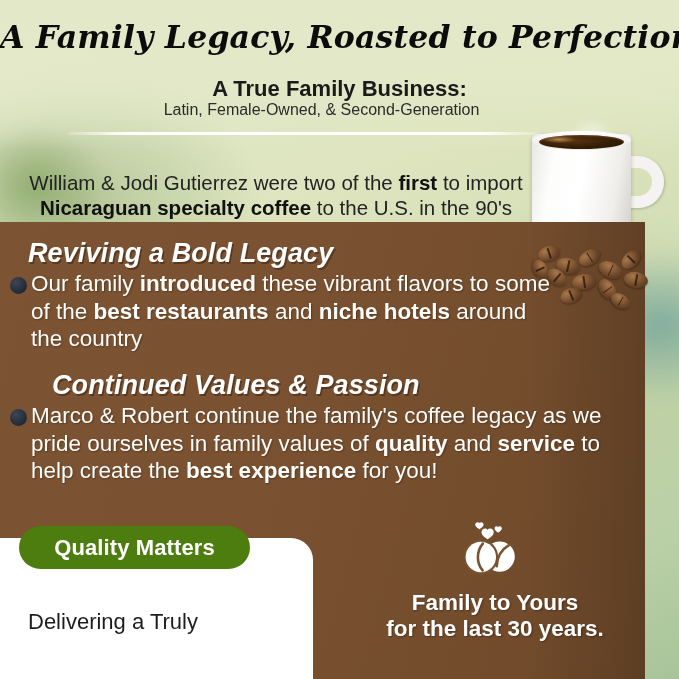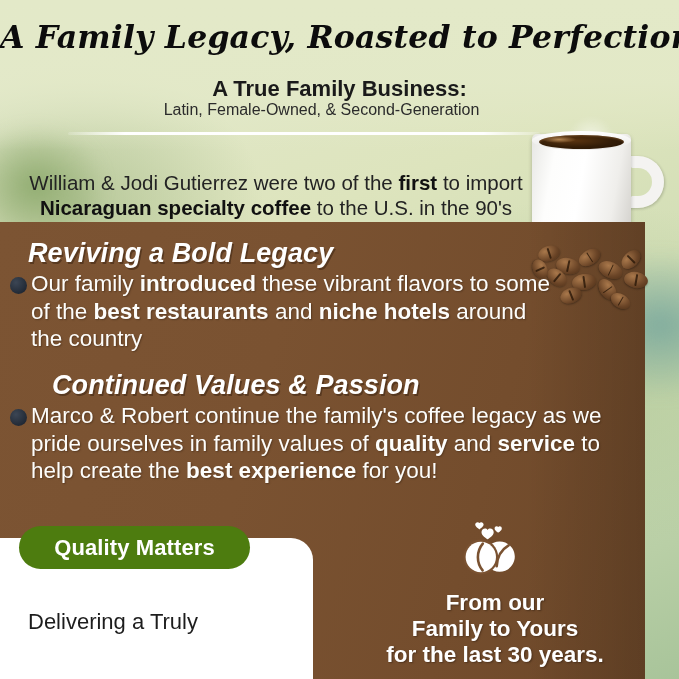--- a/index.html
+++ b/index.html
@@ -240,16 +240,15 @@
 
     <path d="M44.6 21.4c8.4 0 15.2 6.8 15.2 15.2S53 51.8 44.6 51.8 29.4 45 29.4 36.6s6.8-15.2 15.2-15.2z" fill="#ffffff"></path>
     <path d="M53.6 25.3c-6.6 3.9-11.5 11.4-11.9 20.9" fill="none" stroke="#7a5231" stroke-width="2.6" stroke-linecap="round"></path>
 
     <path d="M25.8 19.6c9.6 0 17.4 7.8 17.4 17.4S35.4 54.4 25.8 54.4 8.4 46.6 8.4 37 16.2 19.6 25.8 19.6z" fill="#7a5231"></path>
     <path d="M25.8 21.8c8.4 0 15.2 6.8 15.2 15.2s-6.8 15.2-15.2 15.2S10.6 45.4 10.6 37s6.8-15.2 15.2-15.2z" fill="#ffffff"></path>
     <path d="M27.8 23.6c-3.4 4-4.9 8.8-4.9 13.6s1.6 9.4 4.7 13.2" fill="none" stroke="#7a5231" stroke-width="2.6" stroke-linecap="round"></path>
   </svg>
 </div>
 <div id="fam-txt">
-  <div>From our</div>
   <div>Family to Yours</div>
   <div>for the last 30 years.</div>
 </div>
 
 </body></html>

